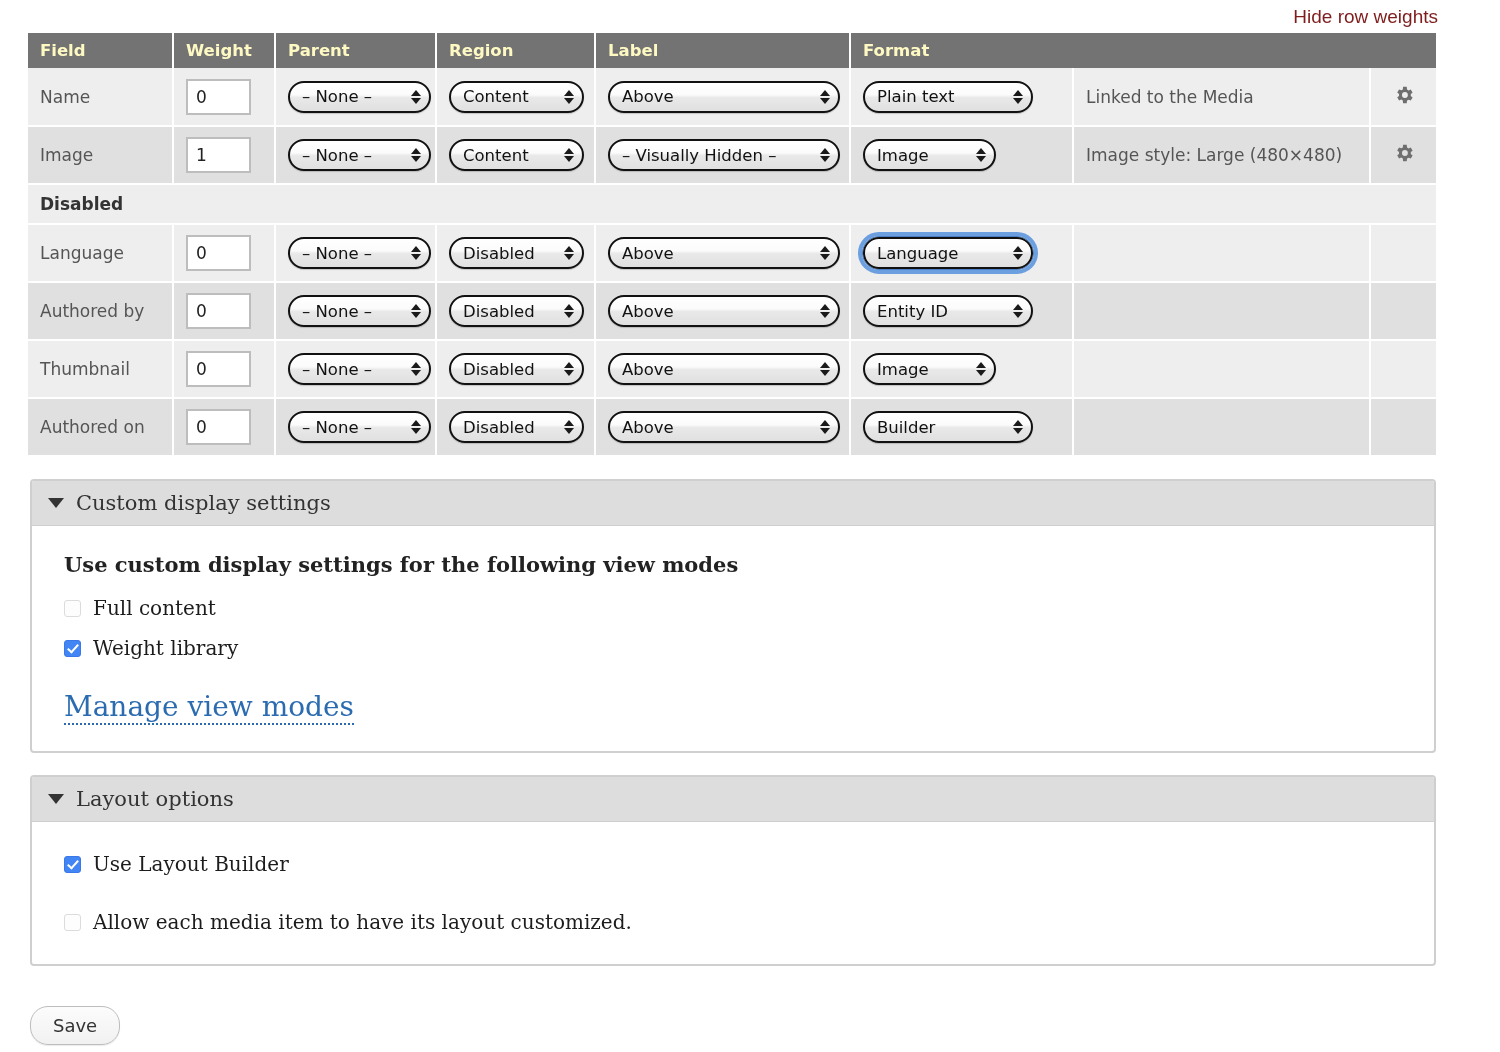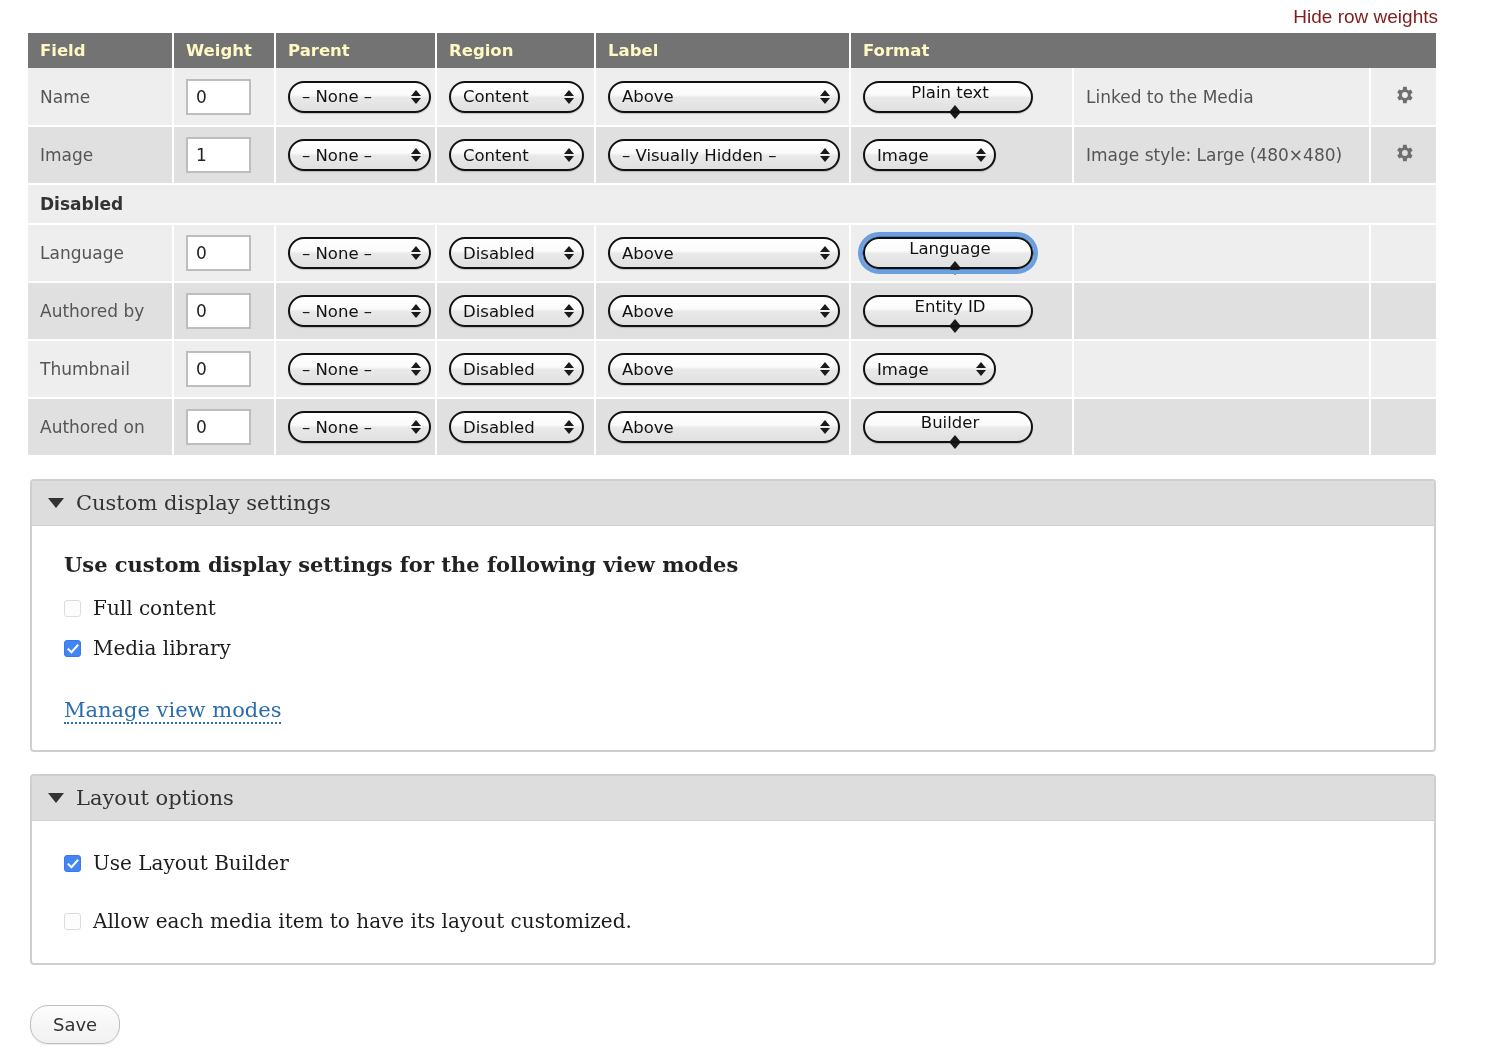--- a/index.html
+++ b/index.html
@@ -143,21 +143,21 @@
     outline: 4px solid #6b9fe0;
     outline-offset: 1px;
     border-radius: 16px;
     box-shadow: 0 0 0 1px #4a7fc4;
   }
 
   .sel.w-none     { width: 143px; }
   .sel.w-region   { width: 135px; }
   .sel.w-label    { width: 232px; }
   .sel.w-fmt-sm   { width: 133px; }
-  .sel.w-fmt-md   { width: 170px; flex-direction: column; }
+  .sel.w-fmt-md   { width: 170px; }
 
   
   .details {
     margin: 22px 64px 0 30px;
     border: 2px solid #cfcfcf;
     border-radius: 4px;
     background: #fff;
     overflow: hidden;
   }
   .details-summary {
@@ -220,23 +220,23 @@
   }
   .clabel {
     font-family: "DejaVu Serif", serif;
     font-size: 20px;
     color: #1c1c1c;
     cursor: pointer;
   }
 
   .manage-link {
     display: inline-block;
-    margin-top: 22px;
+    margin-top: 14px;
     font-family: "DejaVu Serif", serif;
-    font-size: 21px;
+    font-size: 28px;
     color: #2b6cb0;
     text-decoration: none;
     border-bottom: 2px dotted #2b6cb0;
     cursor: pointer;
   }
 
   .layout-body { padding: 30px 32px 30px 32px; }
   .layout-body .checkline { margin-bottom: 34px; }
   .layout-body .checkline:last-child { margin-bottom: 0; }
 
@@ -507,21 +507,21 @@
       <span class="tri"></span><span>Custom display settings</span>
     </div>
     <div class="details-body">
       <div class="ff-legend">Use custom display settings for the following view modes</div>
       <div class="checkline">
         <span class="cbox"></span>
         <span class="clabel">Full content</span>
       </div>
       <div class="checkline">
         <span class="cbox checked"></span>
-        <span class="clabel">Media library</span>
+        <span class="clabel">Weight library</span>
       </div>
       <a class="manage-link" href="#">Manage view modes</a>
     </div>
   </div>
 
   <div class="details">
     <div class="details-summary">
       <span class="tri"></span><span>Layout options</span>
     </div>
     <div class="details-body layout-body">

